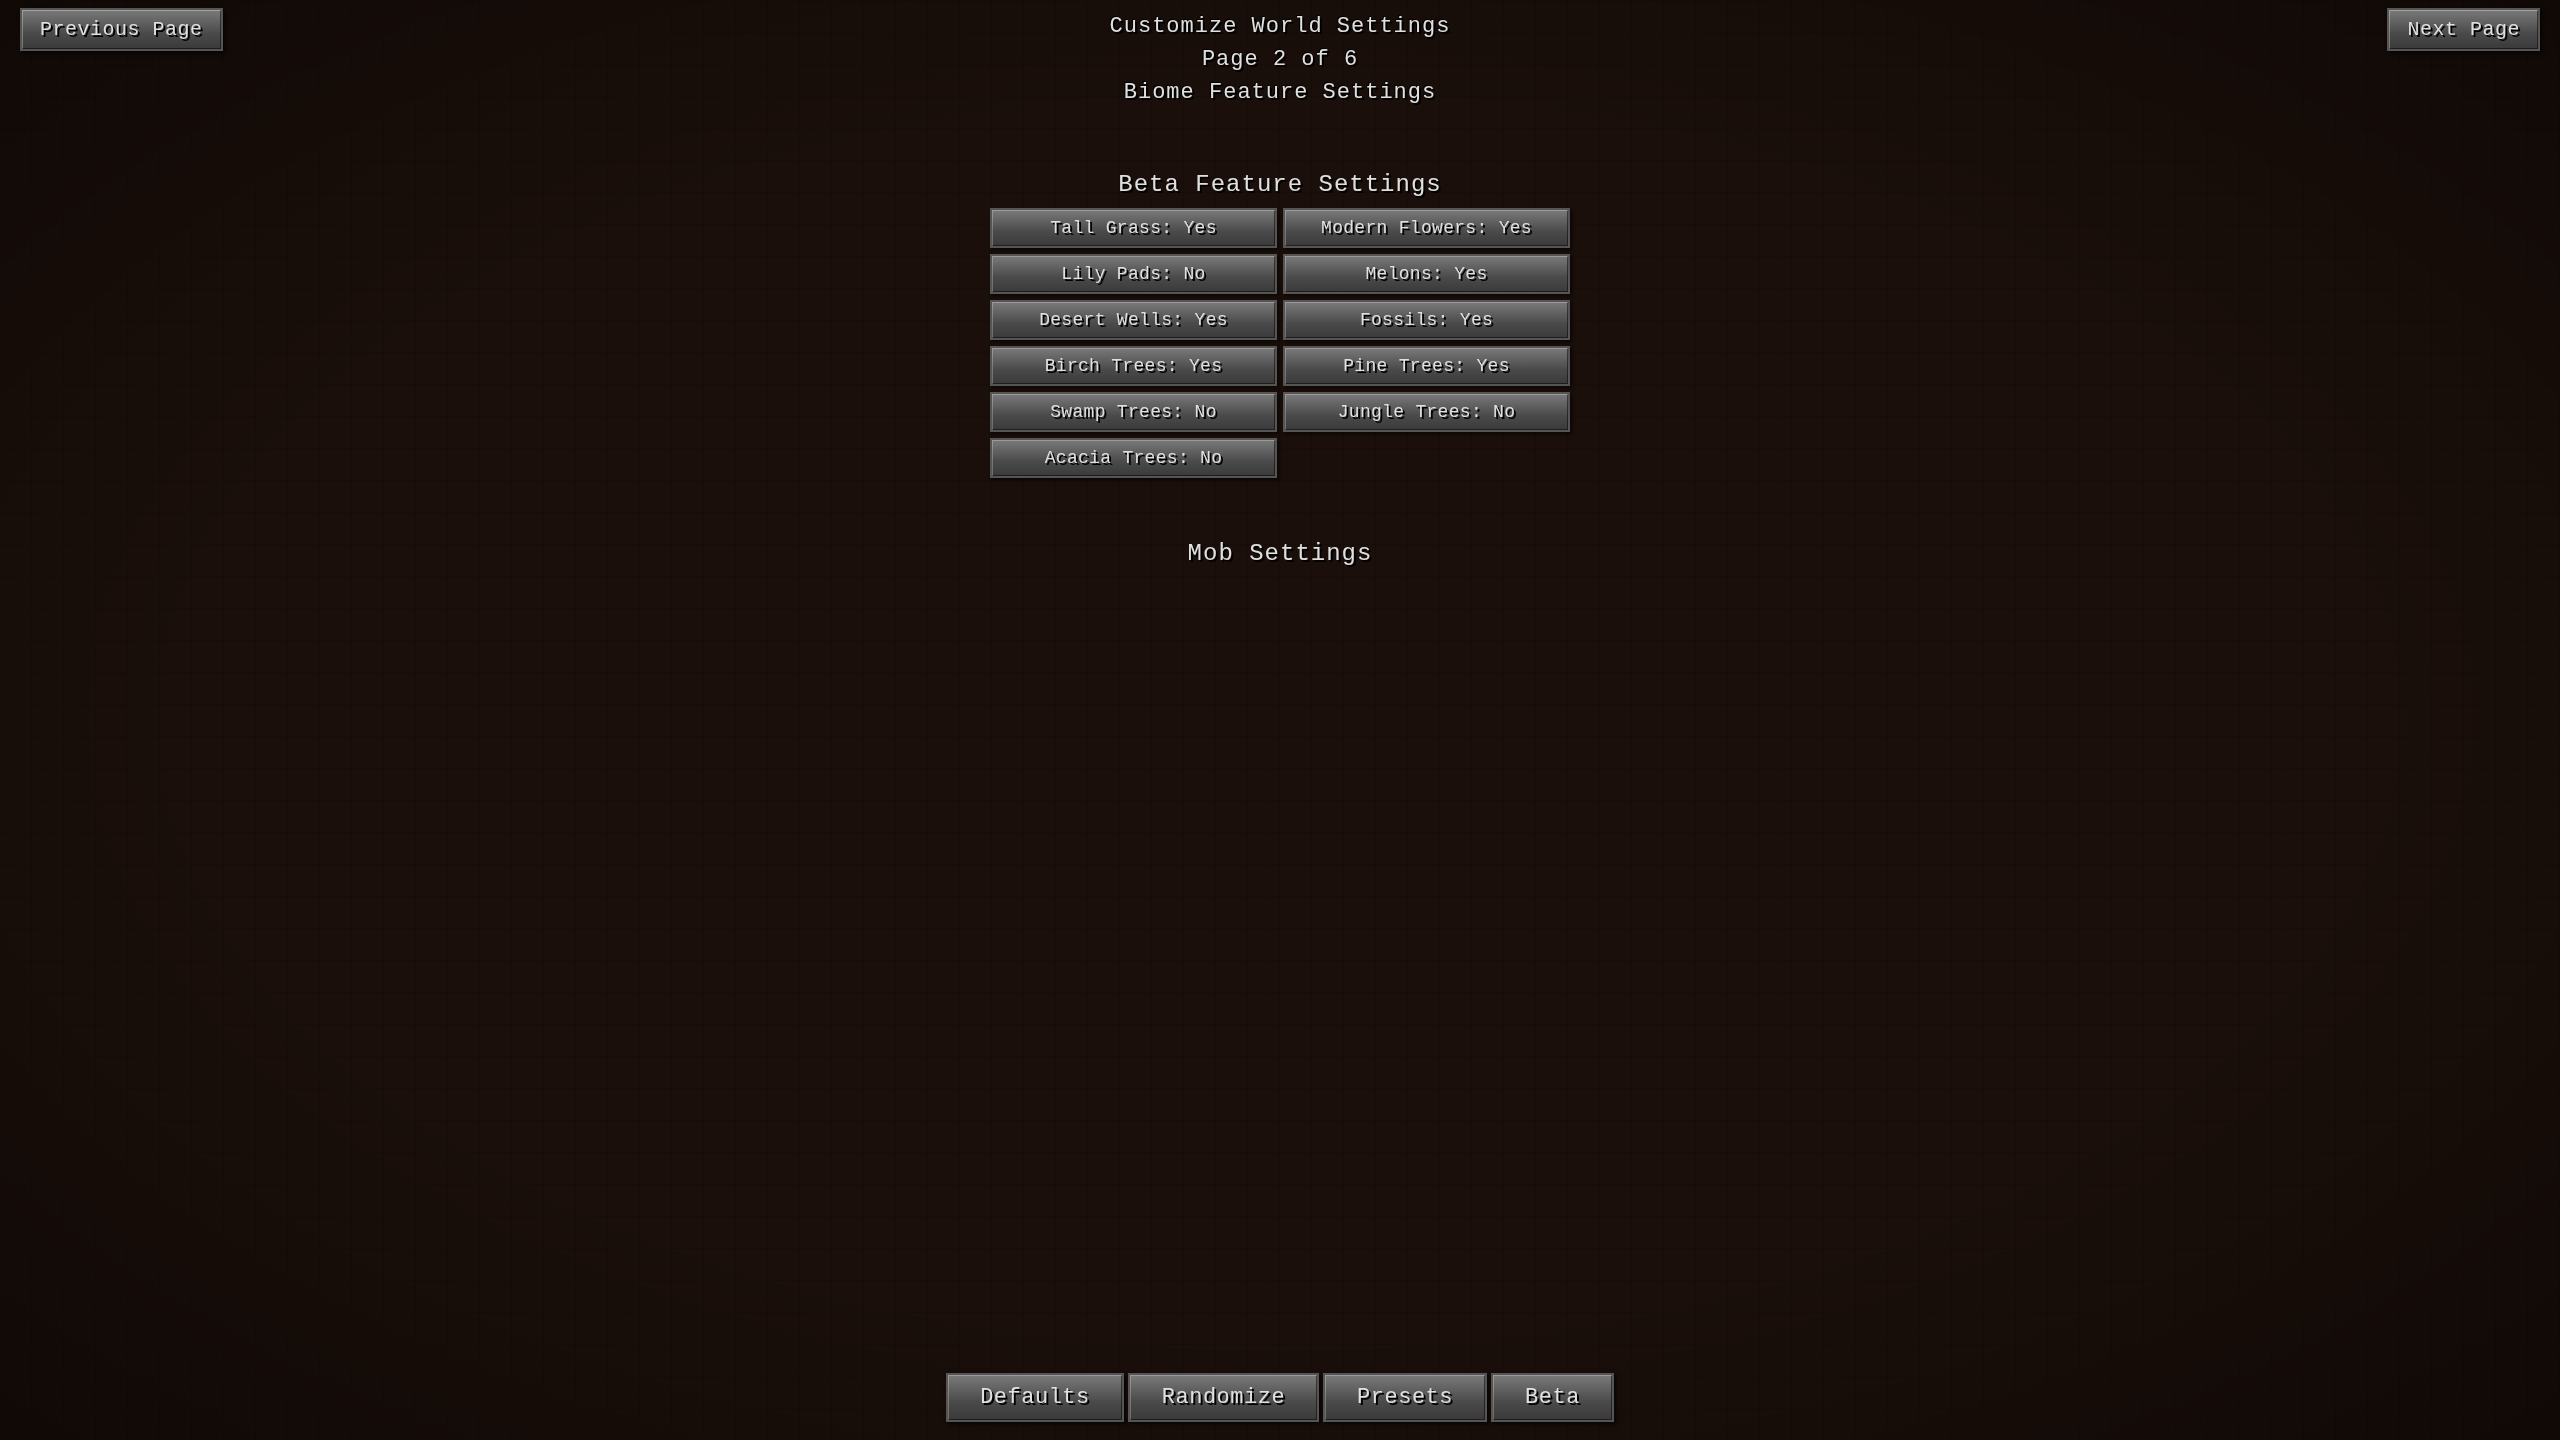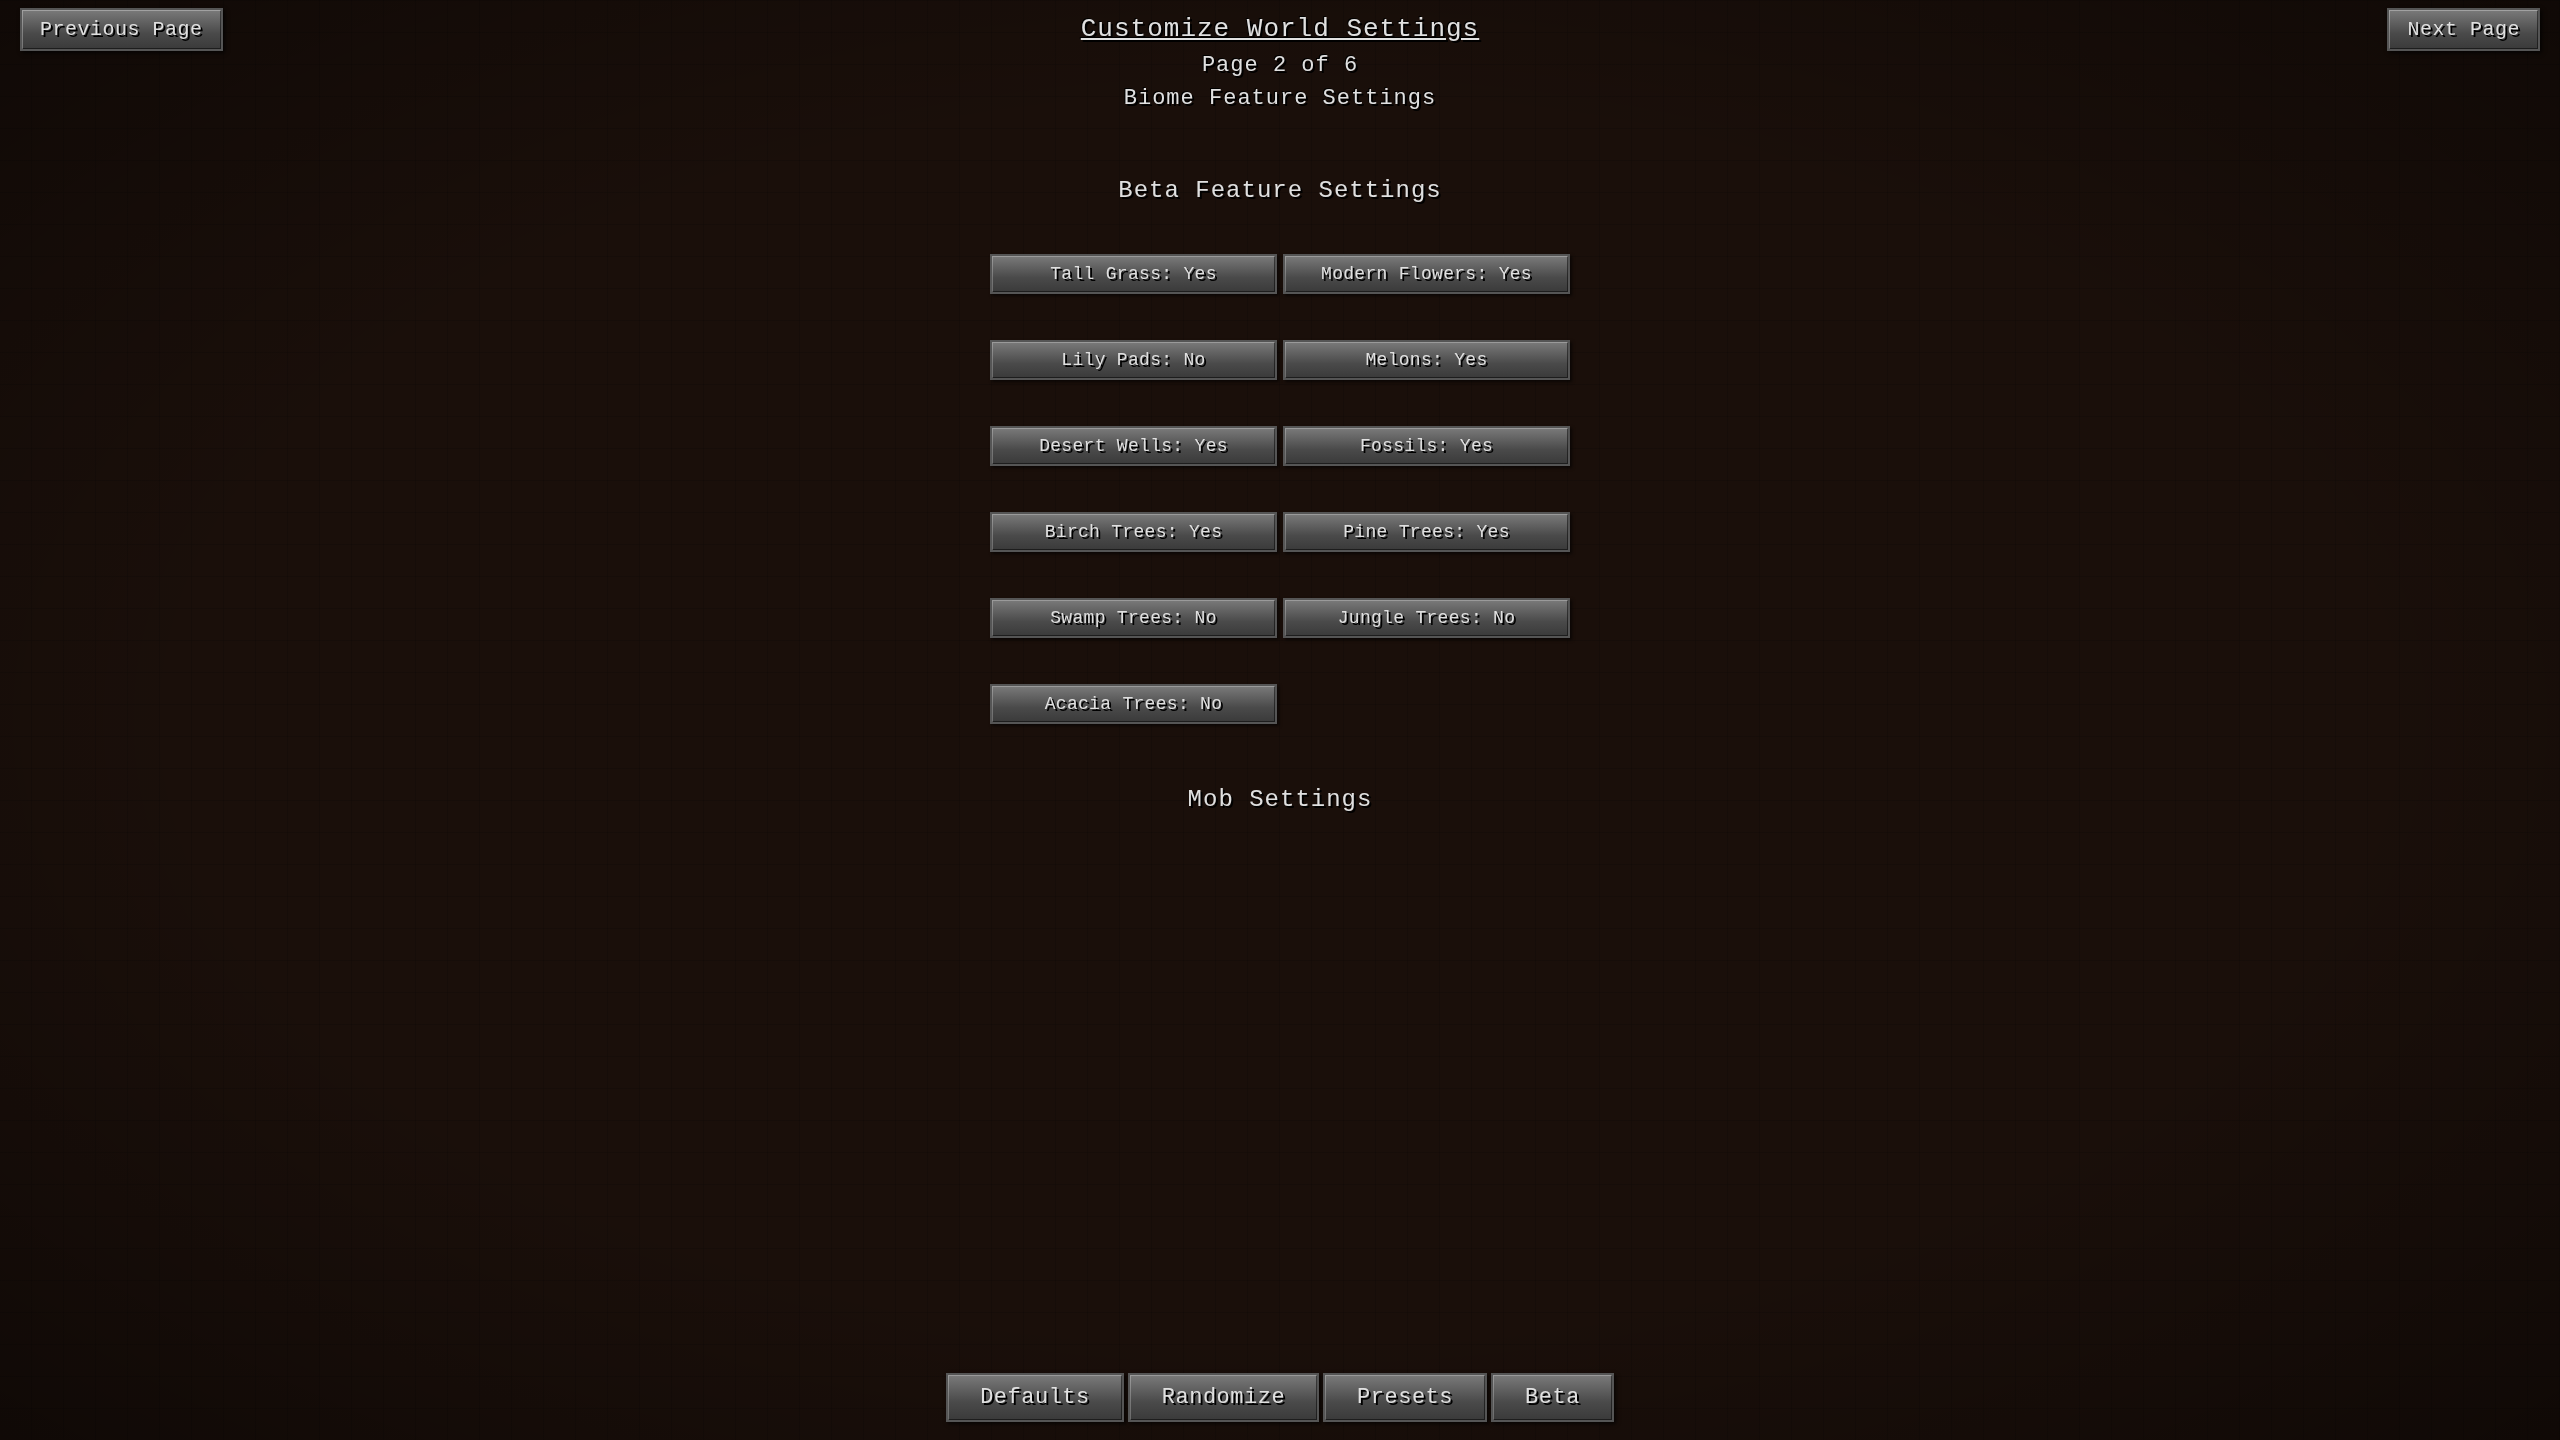--- a/index.html
+++ b/index.html
@@ -56,25 +56,24 @@
     }
 
     
     .header {
       text-align: center;
       margin-top: 10px;
       line-height: 1.5;
     }
 
     .header-title {
-      font-size: 26px;
+      font-size: 22px;
       color: #e0e0e0;
       text-shadow: 2px 2px 0px #000, -1px -1px 0px #000;
       letter-spacing: 1px;
-      text-decoration: underline;
     }
 
     .header-subtitle {
       font-size: 22px;
       color: #e0e0e0;
       text-shadow: 2px 2px 0px #000, -1px -1px 0px #000;
       letter-spacing: 1px;
     }
 
     
@@ -133,21 +132,20 @@
       text-shadow: 2px 2px 0px #000;
       border: 2px solid #555;
       background: linear-gradient(to bottom, #7a7a7a 0%, #5a5a5a 40%, #4a4a4a 60%, #3a3a3a 100%);
       box-shadow: 
         inset 1px 1px 0px rgba(255,255,255,0.25),
         inset -1px -1px 0px rgba(0,0,0,0.5),
         2px 2px 3px rgba(0,0,0,0.6);
       text-align: center;
       letter-spacing: 0.3px;
       white-space: nowrap;
-      margin-top: 40px;
     }
 
     
     .bottom-bar {
       position: absolute;
       bottom: 18px;
       display: flex;
       gap: 4px;
     }
 

